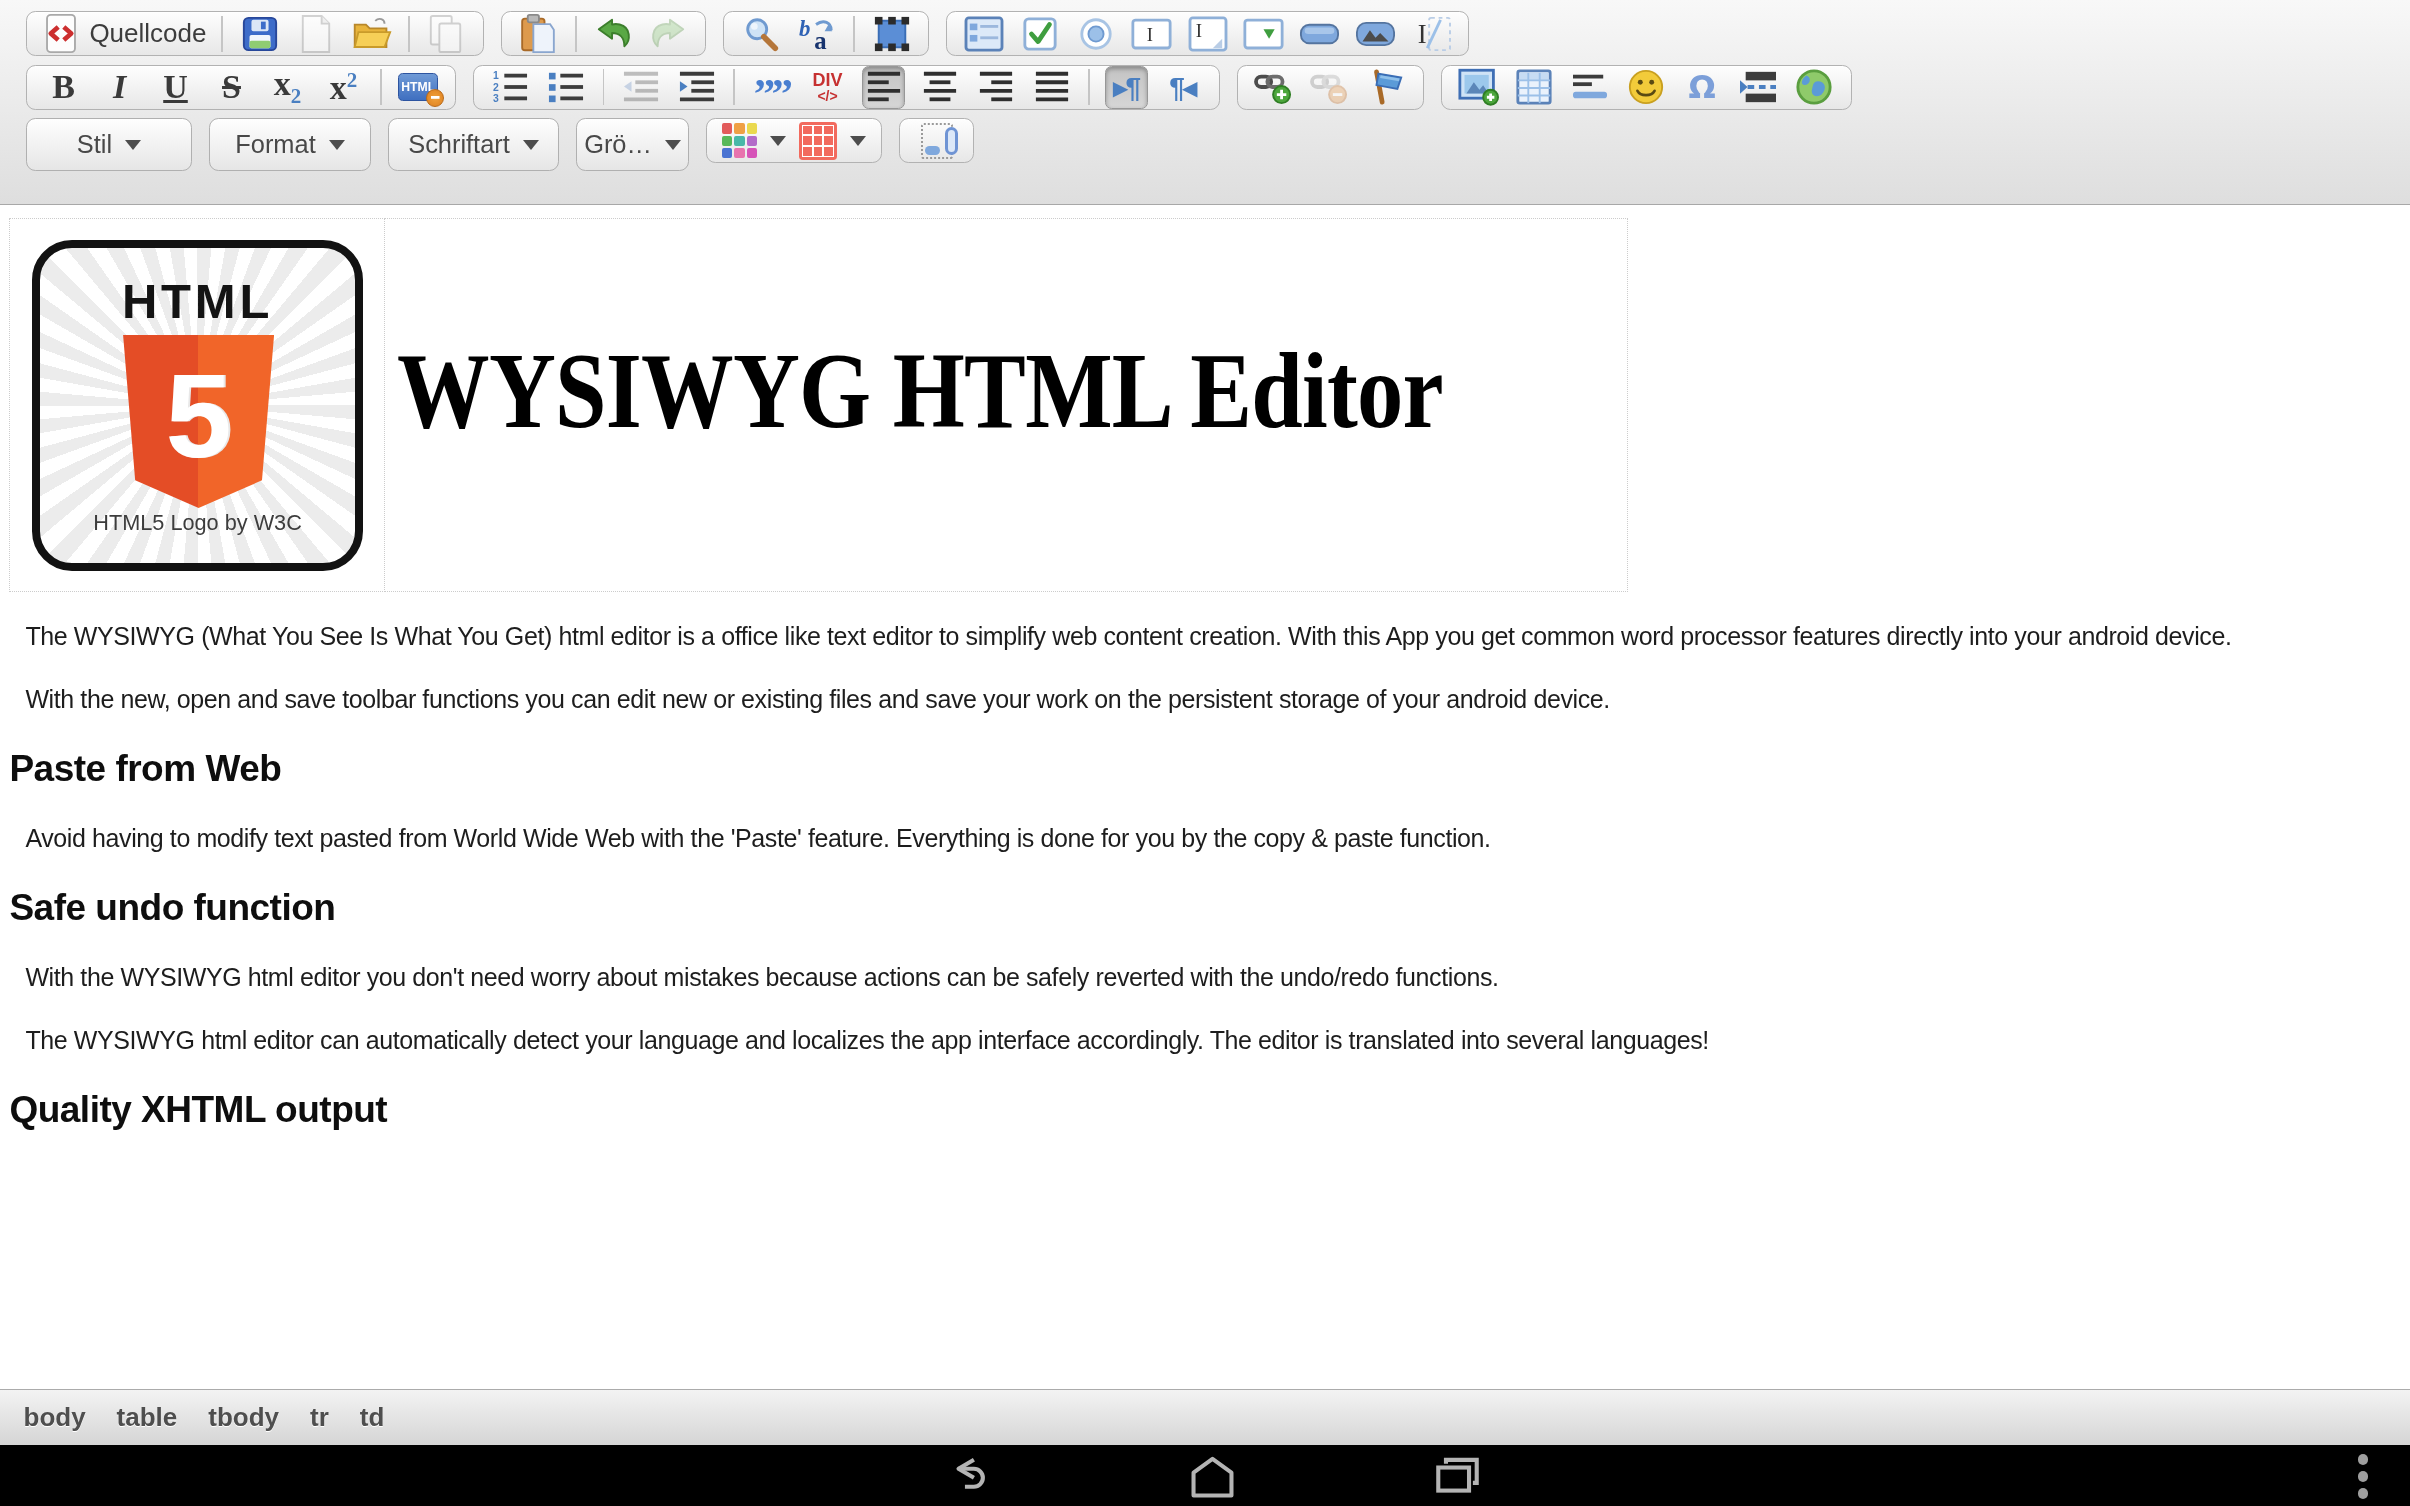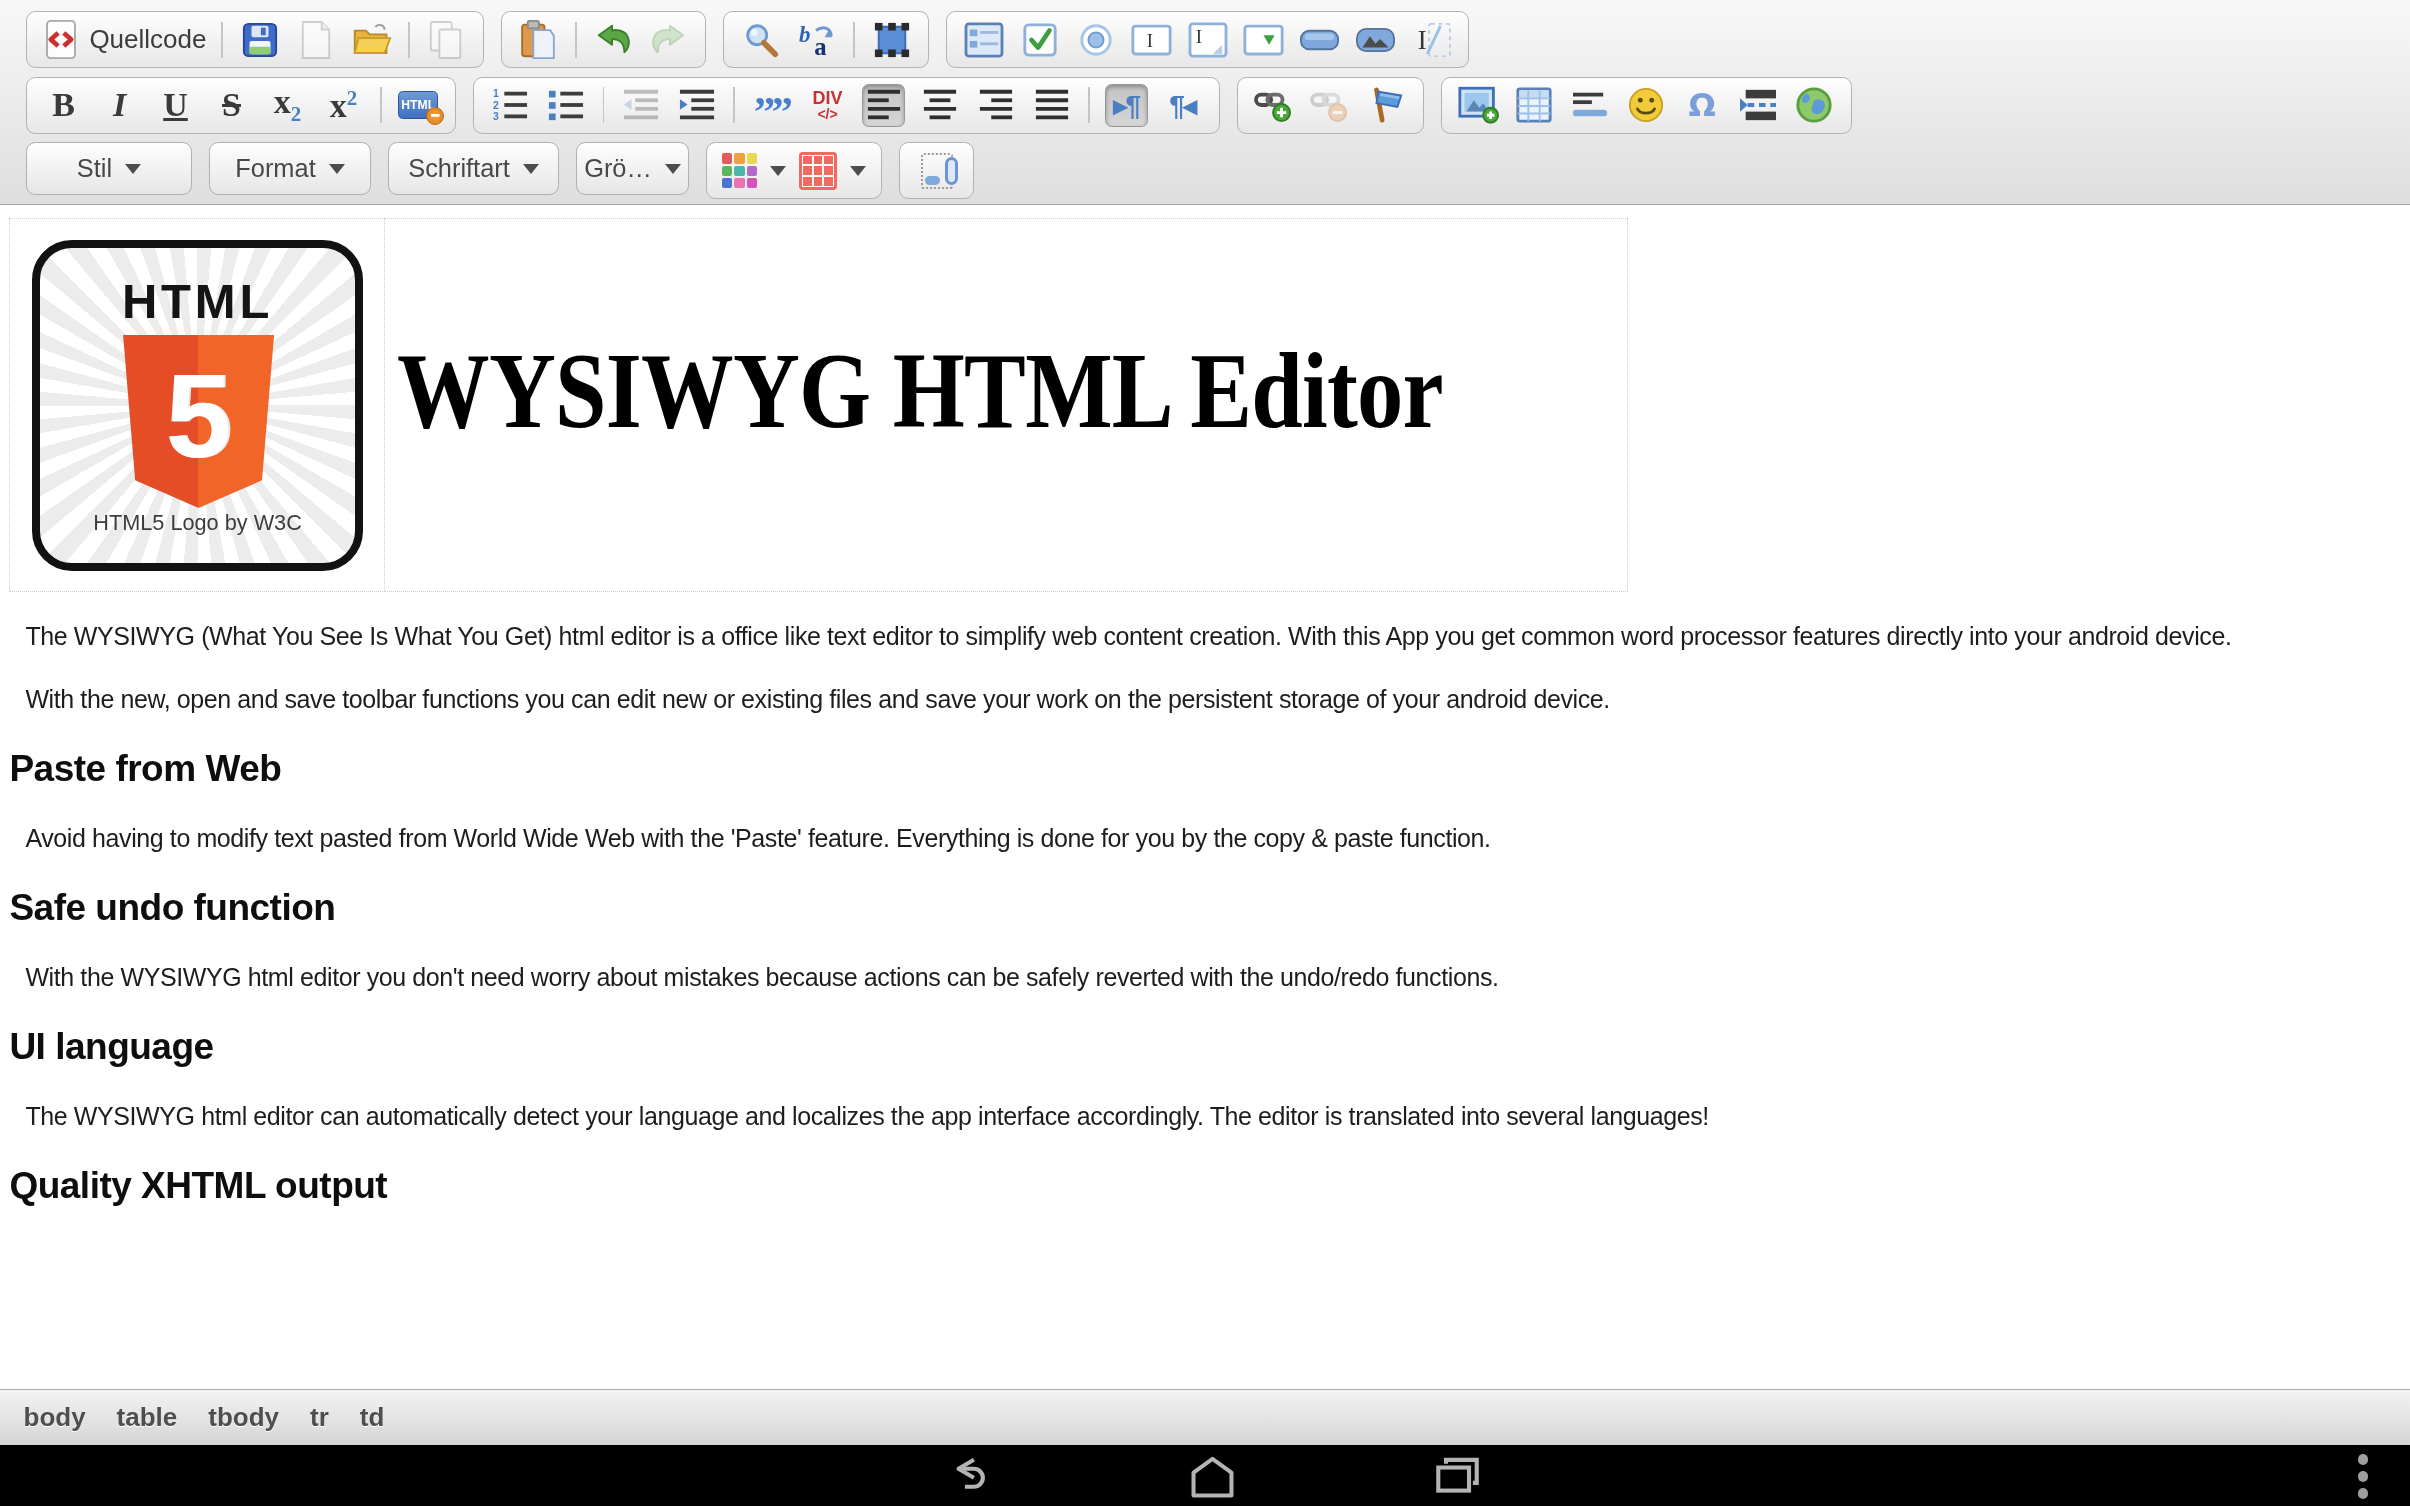--- a/index.html
+++ b/index.html
@@ -3,21 +3,21 @@
 <meta charset="utf-8">
 <style>
   * { margin:0; padding:0; box-sizing:border-box; }
   html,body { width:2411px; height:1507px; overflow:hidden; background:#000;
               font-family:"Liberation Sans", sans-serif; }
 
   
   .toolbar { width:2411px; height:205px; background:linear-gradient(#f8f8f8,#dedede);
              border-bottom:1.9px solid #a8a8a8; padding:11.3px 0 0 26px; }
   .tb-row { display:flex; align-items:stretch; gap:17px; margin-bottom:8.5px; }
-  .grp { display:inline-flex; align-items:center; gap:13px; padding:5.6px 15px; height:57px;
+  .grp { display:inline-flex; align-items:center; gap:13px; padding:5.6px 15px; height:45px;
          border:1.9px solid #b2b2b2; border-radius:9.4px;
          background:linear-gradient(#fefefe,#e7e7e7);
          box-shadow:0 0.9px 0.9px rgba(255,255,255,.8) inset; }
   .sep { width:1.9px; height:36px; background:#c5c5c5; margin:0 1.9px; }
   .tb-btn { width:43px; height:43px; display:flex; align-items:center; justify-content:center;
             border-radius:6.6px; flex:none; }
   .tb-btn.on { background:linear-gradient(#c3c3c3,#d6d6d6); border:0.9px solid #979797;
                box-shadow:inset 0 1.9px 4.7px rgba(0,0,0,.30); }
   .tb-btn.dis { opacity:.42; }
   .ic { display:block; }
@@ -590,21 +590,20 @@
   <p>The WYSIWYG (What You See Is What You Get) html editor is a office like text editor to simplify web content creation. With this App you get common word processor features directly into your android device.</p>
 
   <p>With the new, open and save toolbar functions you can edit new or existing files and save your work on the persistent storage of your android device.</p>
 
   <h2>Paste from Web</h2>
   <p>Avoid having to modify text pasted from World Wide Web with the 'Paste' feature. Everything is done for you by the copy &amp; paste function.</p>
 
   <h2>Safe undo function</h2>
   <p>With the WYSIWYG html editor you don't need worry about mistakes because actions can be safely reverted with the undo/redo functions.</p>
 
-  <h2>UI language</h2>
   <p>The WYSIWYG html editor can automatically detect your language and localizes the app interface accordingly. The editor is translated into several languages!</p>
 
   <h2>Quality XHTML output</h2>
 </div>
 
 <div class="pathbar">
   <span class="path-item">body</span>
   <span class="path-item">table</span>
   <span class="path-item">tbody</span>
   <span class="path-item">tr</span>

